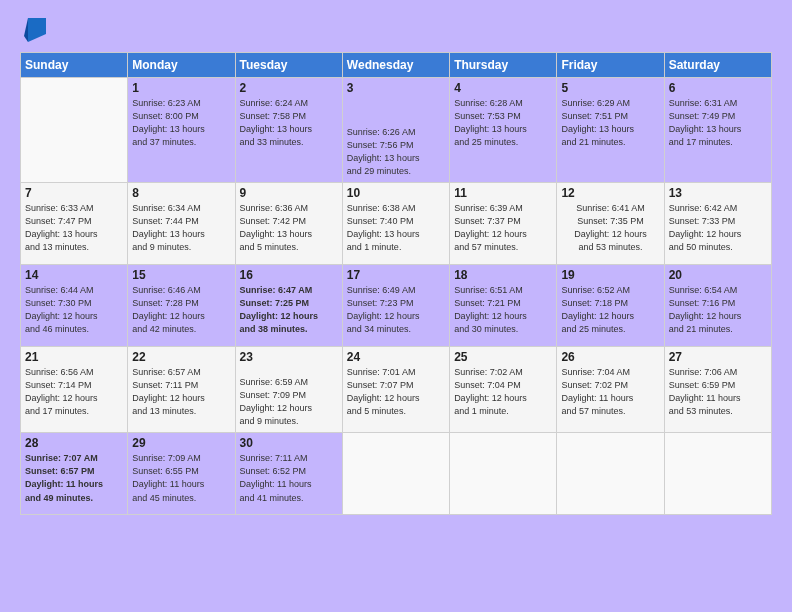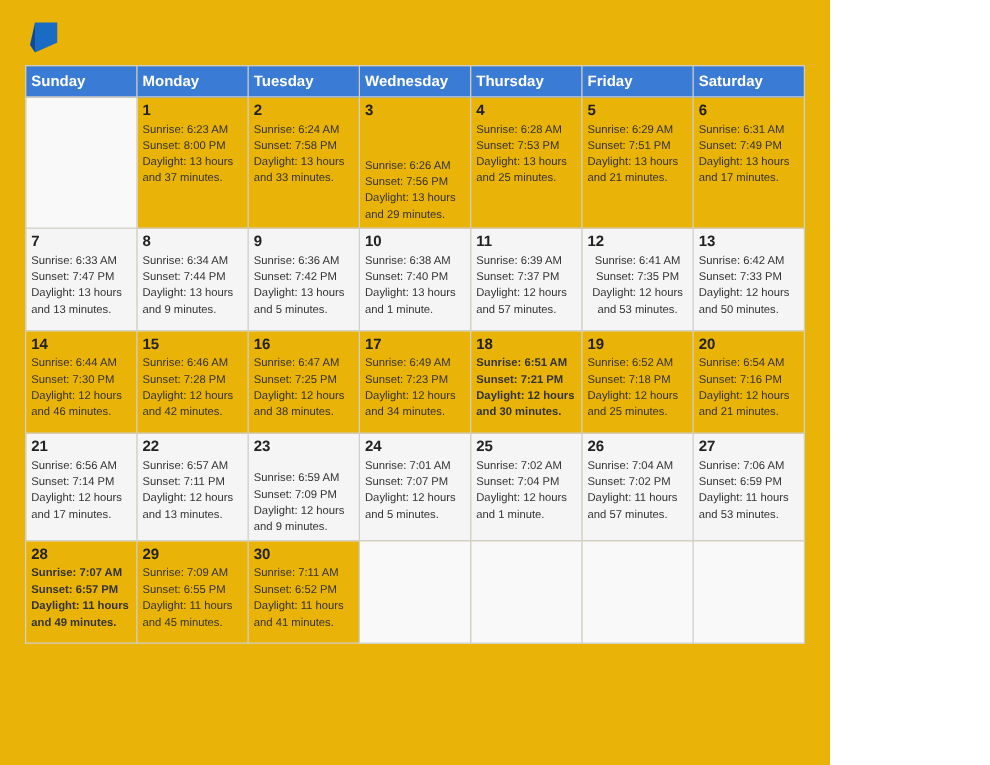--- a/index.html
+++ b/index.html
@@ -4,24 +4,24 @@
   <style>
     * { margin: 0; padding: 0; box-sizing: border-box; }
     body {
       font-family: Arial, sans-serif;
       background: #fff;
       width: 792px;
       height: 612px;
       overflow: hidden;
     }
     .page {
-      width: 664px;
+      width: 792px;
       height: 612px;
       padding: 16px 20px 10px 20px;
-      background: #eab308;
+      background: #c4b5fd;
     }
     .header {
       display: flex;
       align-items: flex-start;
       justify-content: space-between;
       margin-bottom: 8px;
     }
     .logo {
       display: flex;
       align-items: center;
@@ -236,35 +236,35 @@
           </td>
           <td>
             <span class="day-number">15</span>
             <div class="day-info" style="white-space: pre-line;">Sunrise: 6:46 AM
 Sunset: 7:28 PM
 Daylight: 12 hours
 and 42 minutes.</div>
           </td>
           <td>
             <span class="day-number">16</span>
-            <div class="day-info" style="white-space: pre-line;">Sunrise: 6:47 AM
+            <div class="day-info" style="white-space: pre-line; font-weight: bold;">Sunrise: 6:47 AM
 Sunset: 7:25 PM
 Daylight: 12 hours
 and 38 minutes.</div>
           </td>
           <td>
             <span class="day-number">17</span>
             <div class="day-info" style="white-space: pre-line;">Sunrise: 6:49 AM
 Sunset: 7:23 PM
 Daylight: 12 hours
 and 34 minutes.</div>
           </td>
           <td>
             <span class="day-number">18</span>
-            <div class="day-info" style="white-space: pre-line; font-weight: bold;">Sunrise: 6:51 AM
+            <div class="day-info" style="white-space: pre-line;">Sunrise: 6:51 AM
 Sunset: 7:21 PM
 Daylight: 12 hours
 and 30 minutes.</div>
           </td>
           <td>
             <span class="day-number">19</span>
             <div class="day-info" style="white-space: pre-line;">Sunrise: 6:52 AM
 Sunset: 7:18 PM
 Daylight: 12 hours
 and 25 minutes.</div>

